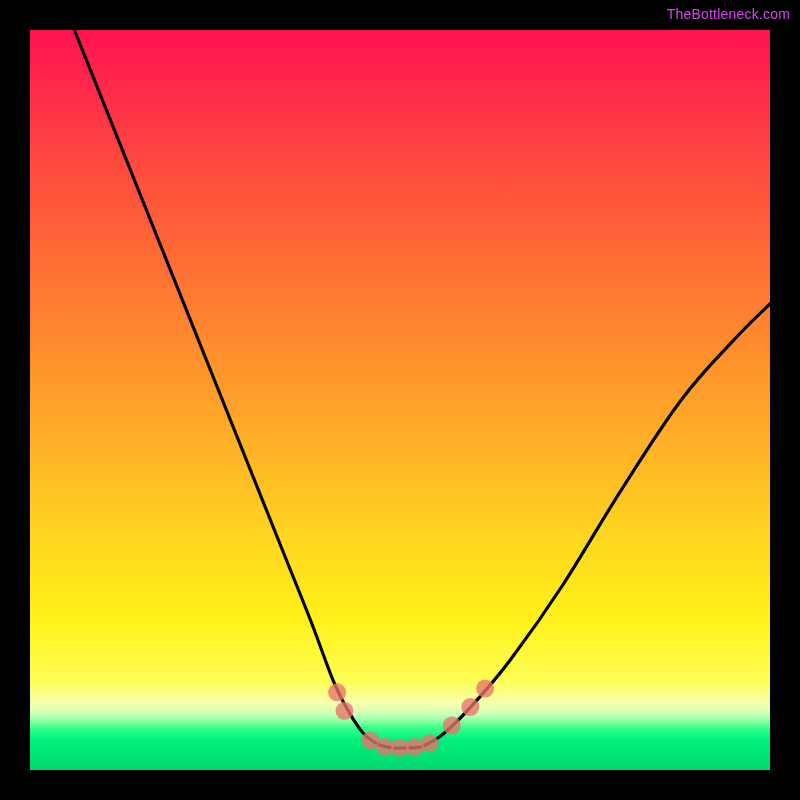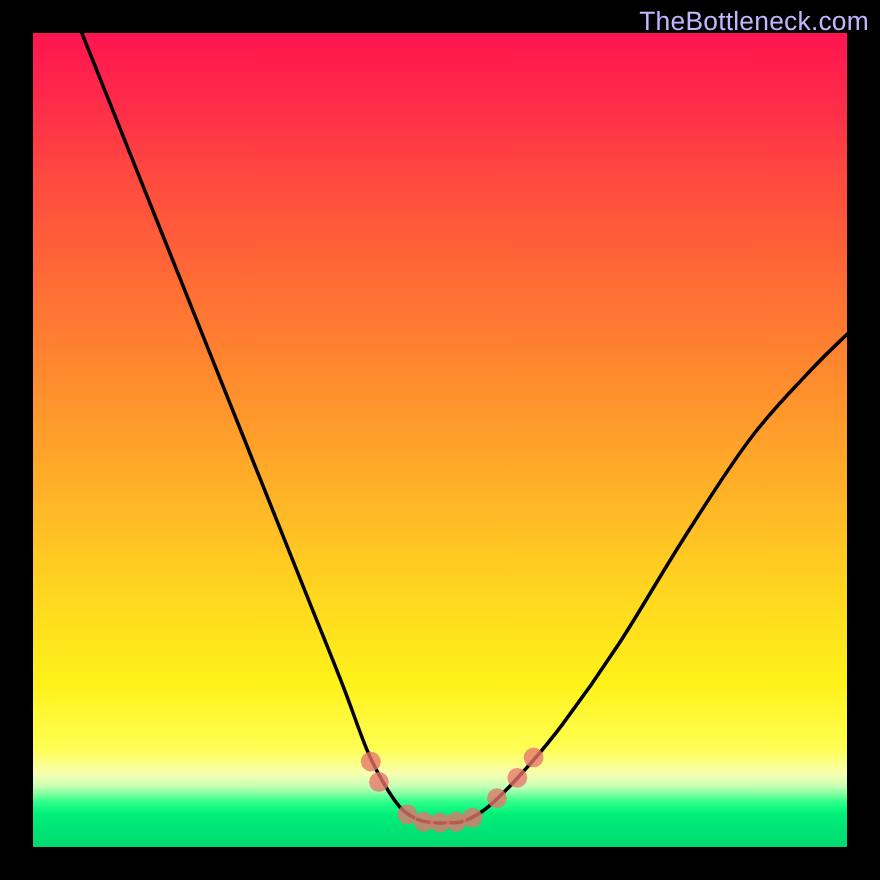--- a/index.html
+++ b/index.html
@@ -43,22 +43,22 @@
       #2cff8a 94.5%,
       #00f07a 96%,
       #00e676 97.5%,
       #00d96e 100%
     );
   }
   .watermark {
     position: absolute;
     top: 6px;
     right: 10px;
-    color: #c4b5fd;
-    font-size: 24px;
+    color: #d946ef;
+    font-size: 14px;
     letter-spacing: 0.2px;
     font-weight: 500;
     user-select: none;
   }
   svg.curve {
     position: absolute;
     left: 0;
     top: 0;
     width: 740px;
     height: 740px;

